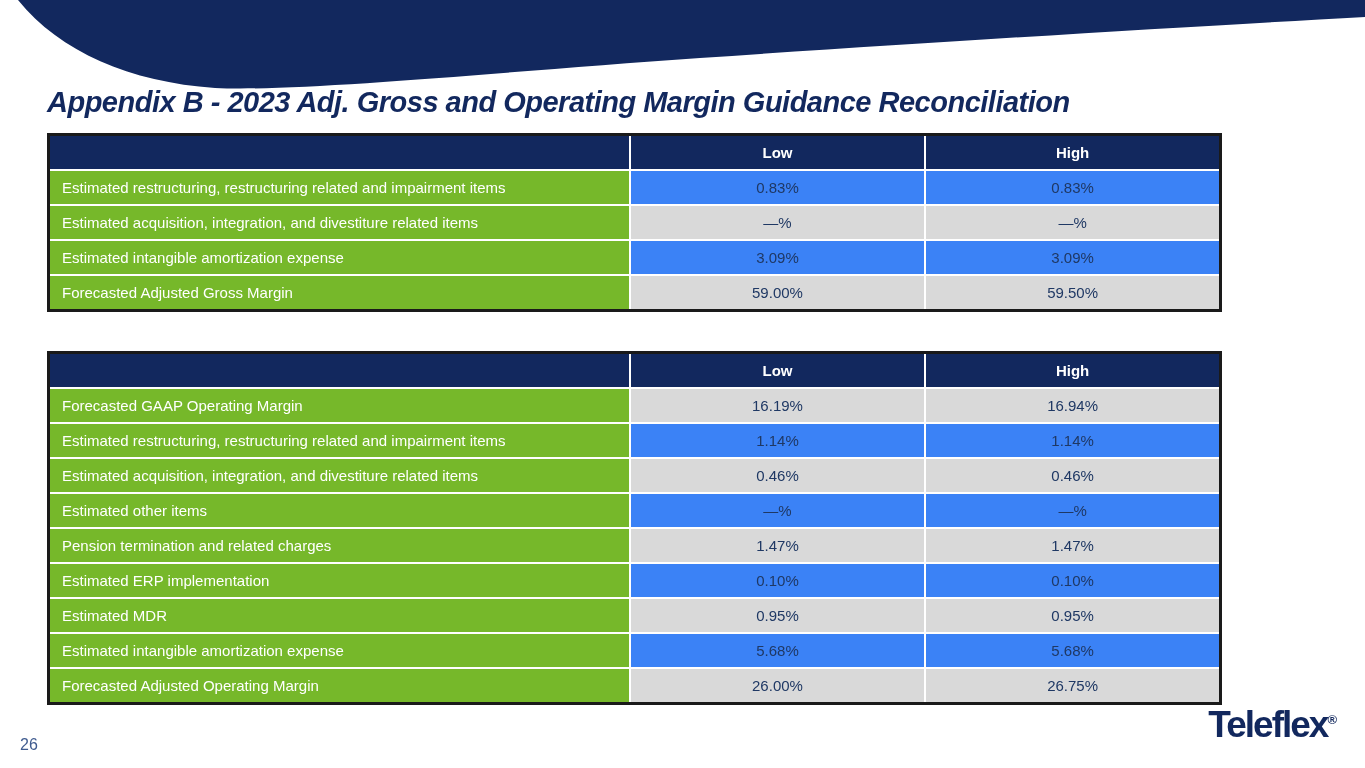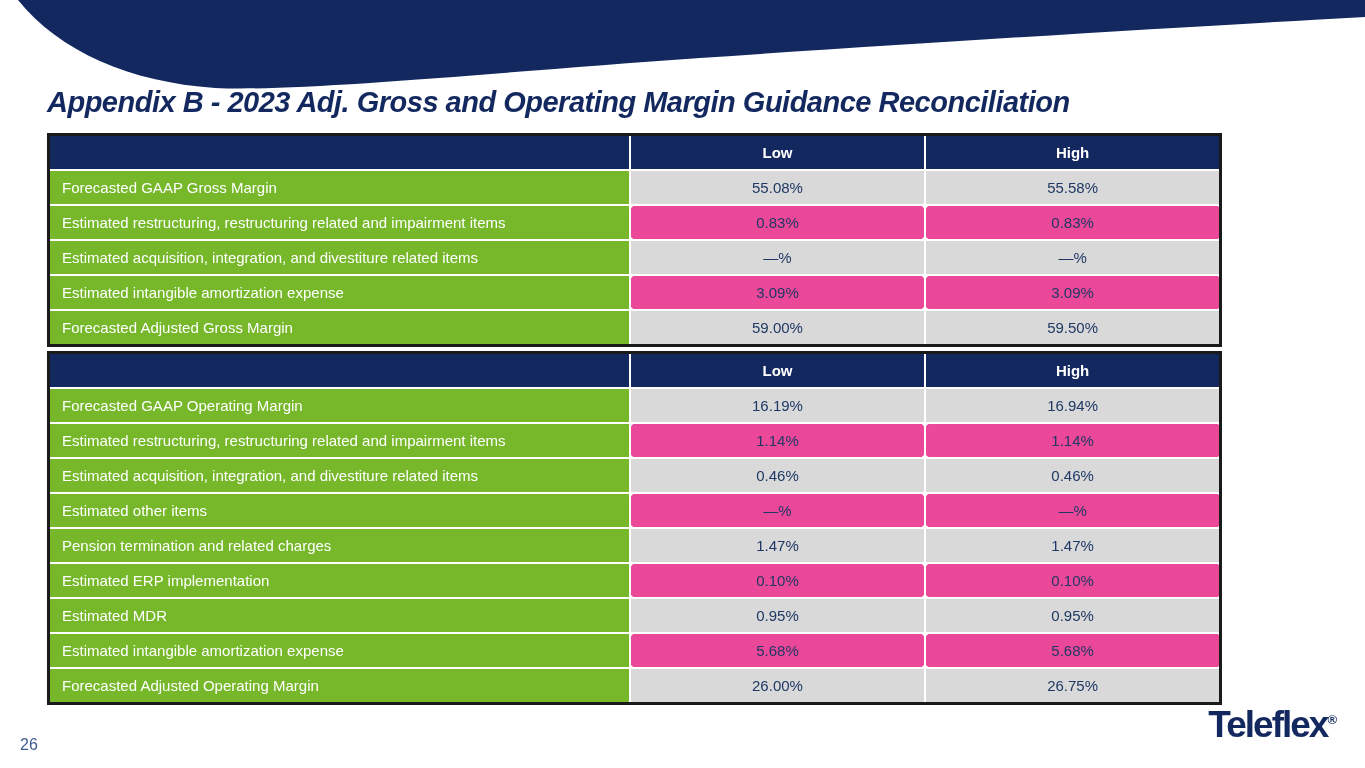--- a/index.html
+++ b/index.html
@@ -19,21 +19,21 @@
   .t2 { top:351px; }
   table.recon { border-collapse:collapse; width:100%; table-layout:fixed; border:3px solid #1a1a1a; }
   table.recon th, table.recon td { border:2px solid #ffffff; font-size:15px; overflow:hidden; }
   table.recon col.c-label { width:49.6%; }
   table.recon col.c-low   { width:25.2%; }
   table.recon col.c-high  { width:25.2%; }
   th.hdr { background:#12285E; color:#ffffff; font-weight:bold; height:31px; border-bottom:3px solid #1a1a1a; }
   td.lbl { background:#76B82A; color:#ffffff; text-align:left; padding:0 0 0 12px; height:31px; font-weight:normal; }
   td.val { color:#1F3864; text-align:center; height:31px; }
   td.val.gray { background:#D9D9D9; }
-  td.val.blue { background:#ec4899;border-radius:7px; }
+  td.val.blue { background:#3b82f6; }
   .page-number { position:absolute; left:20px; top:708px; font-size:16px; color:#3F5B8F;margin-top:28px; }
   .logo {
     position:absolute; right:34px; top:704px; color:#12285E;
     font-size:37px; font-weight:bold; letter-spacing:-2px; white-space:nowrap;
   }
   .logo .reg { font-size:13px; vertical-align:super; letter-spacing:0; }
 </style>
 </head>
 <body>
 
@@ -55,25 +55,20 @@
           <col class="c-high">
         </colgroup>
         <thead>
           <tr>
             <th class="hdr"></th>
             <th class="hdr">Low</th>
             <th class="hdr">High</th>
           </tr>
         </thead>
         <tbody>
-          <tr>
-            <td class="lbl">Forecasted GAAP Gross Margin</td>
-            <td class="val gray">55.08%</td>
-            <td class="val gray">55.58%</td>
-          </tr>
           <tr>
             <td class="lbl">Estimated restructuring, restructuring related and impairment items</td>
             <td class="val blue">0.83%</td>
             <td class="val blue">0.83%</td>
           </tr>
           <tr>
             <td class="lbl">Estimated acquisition, integration, and divestiture related items</td>
             <td class="val gray">—%</td>
             <td class="val gray">—%</td>
           </tr>

